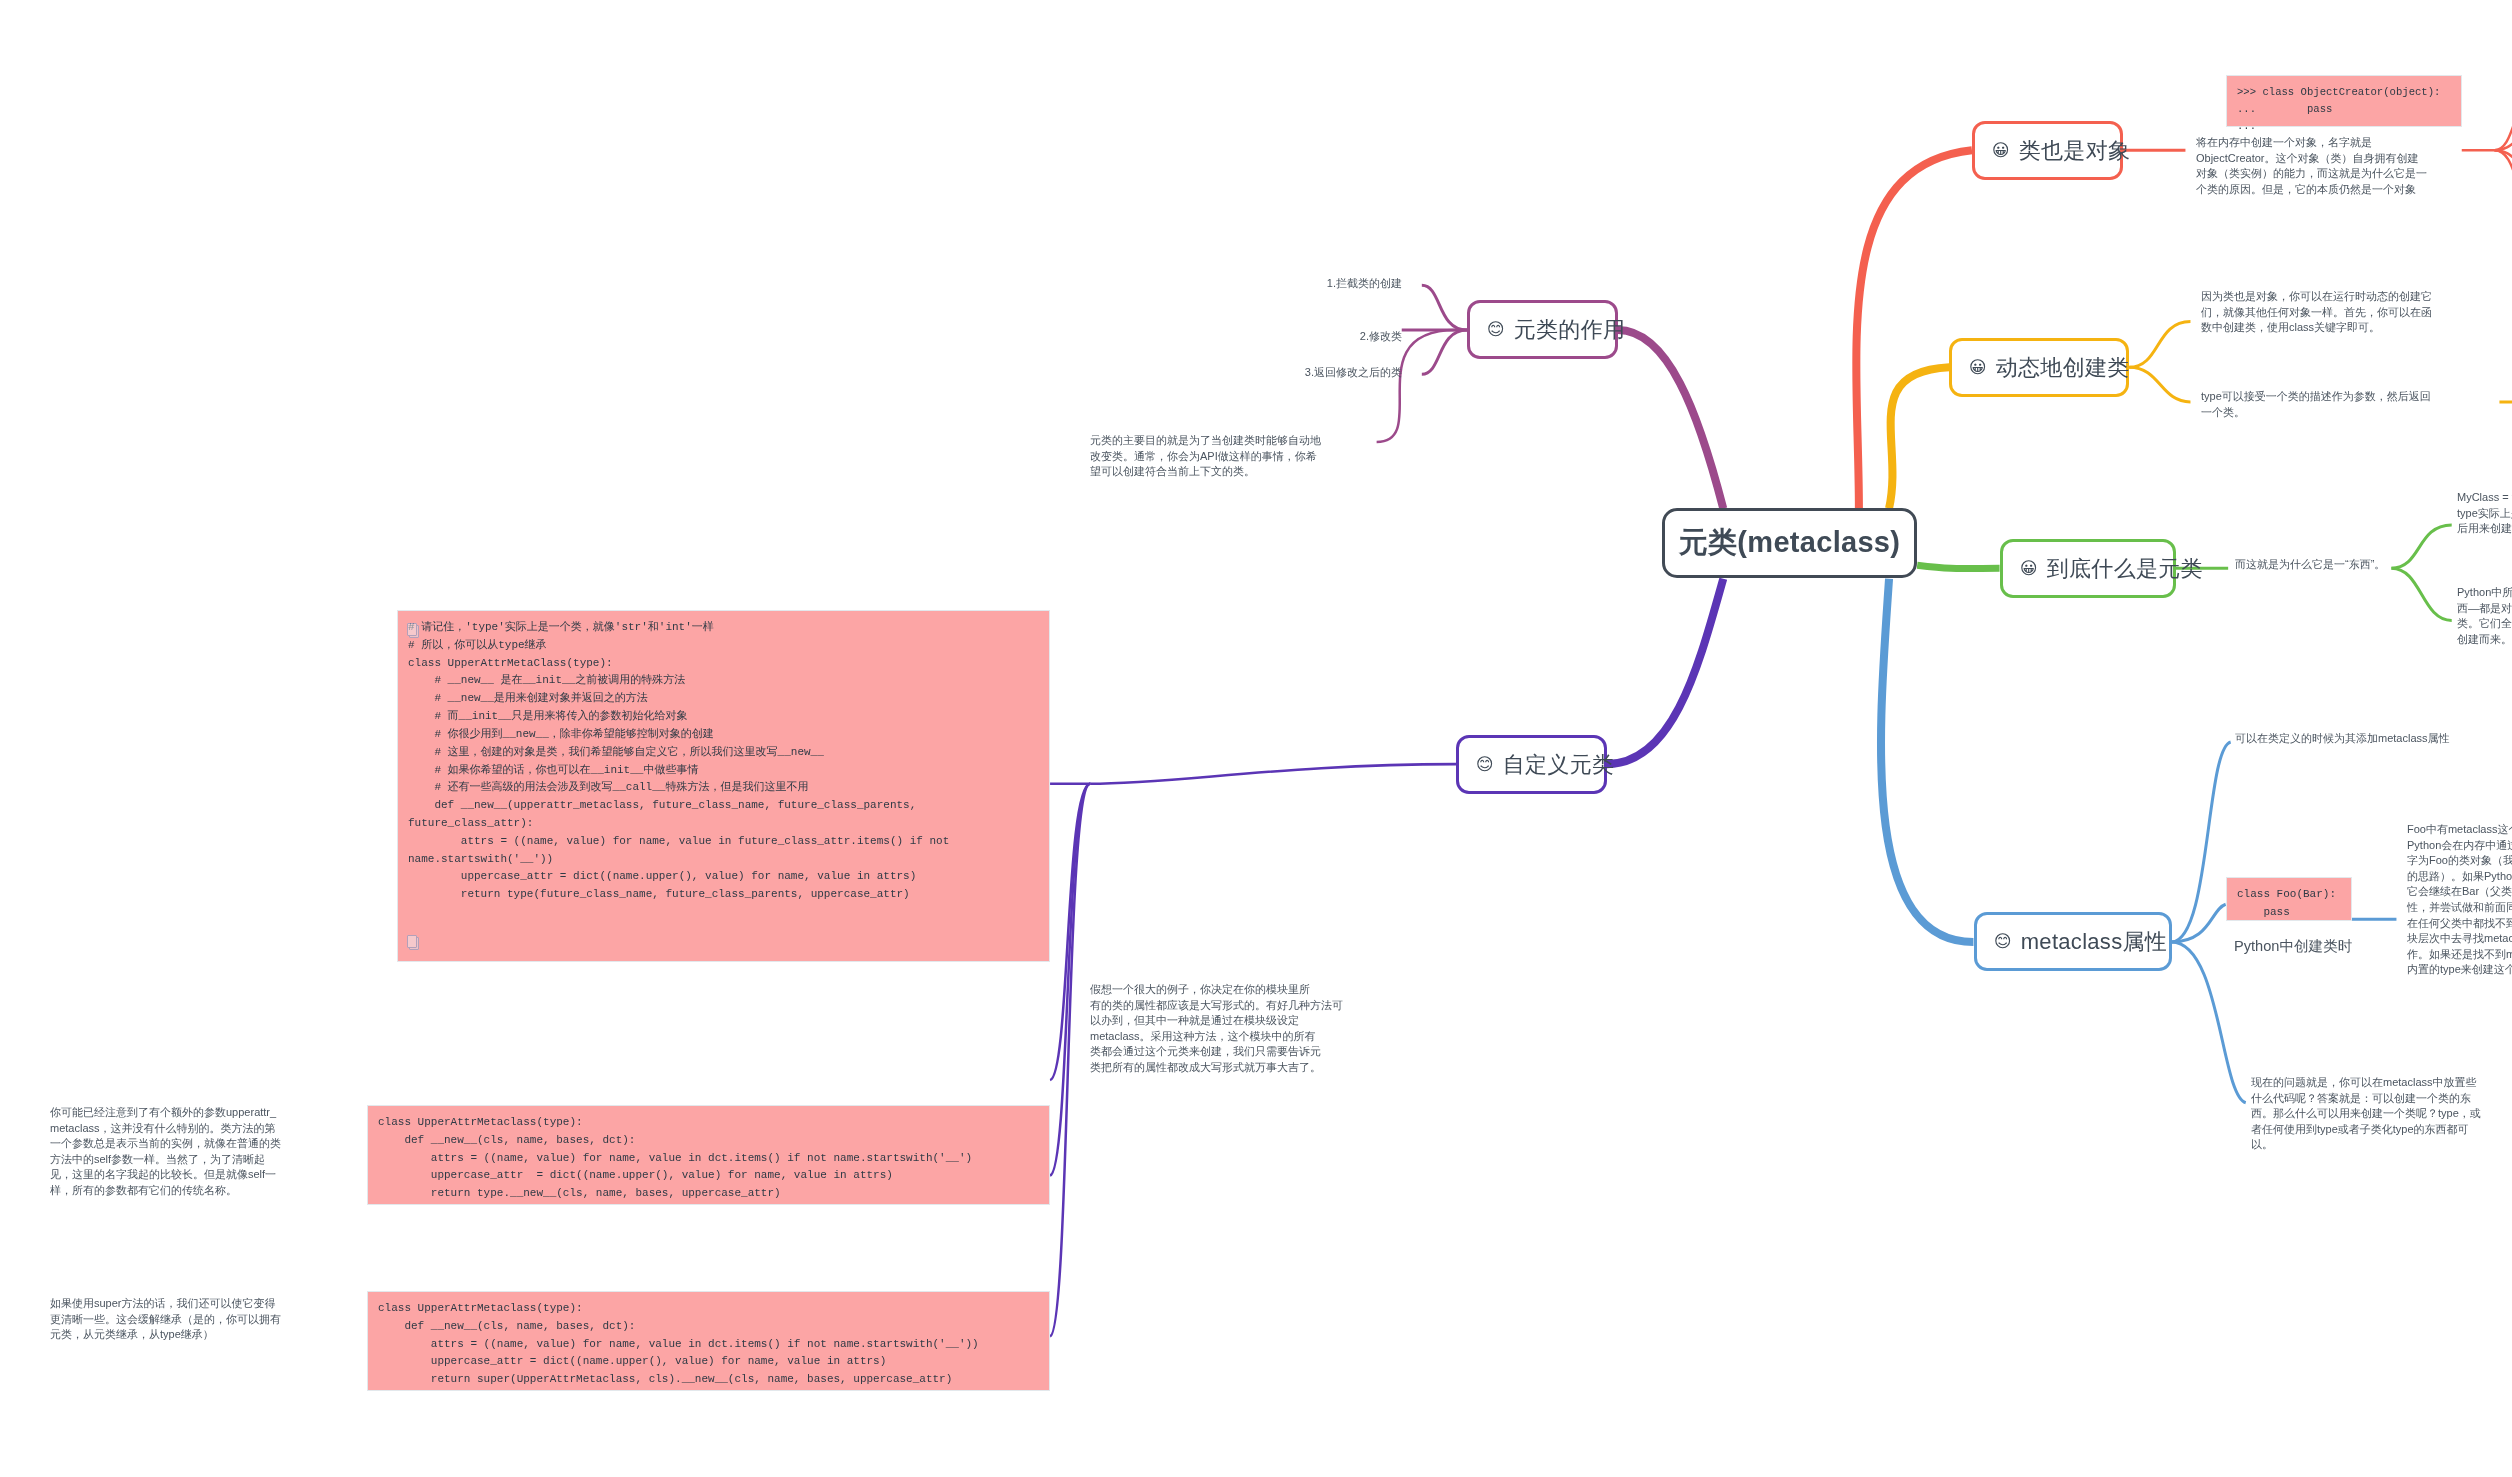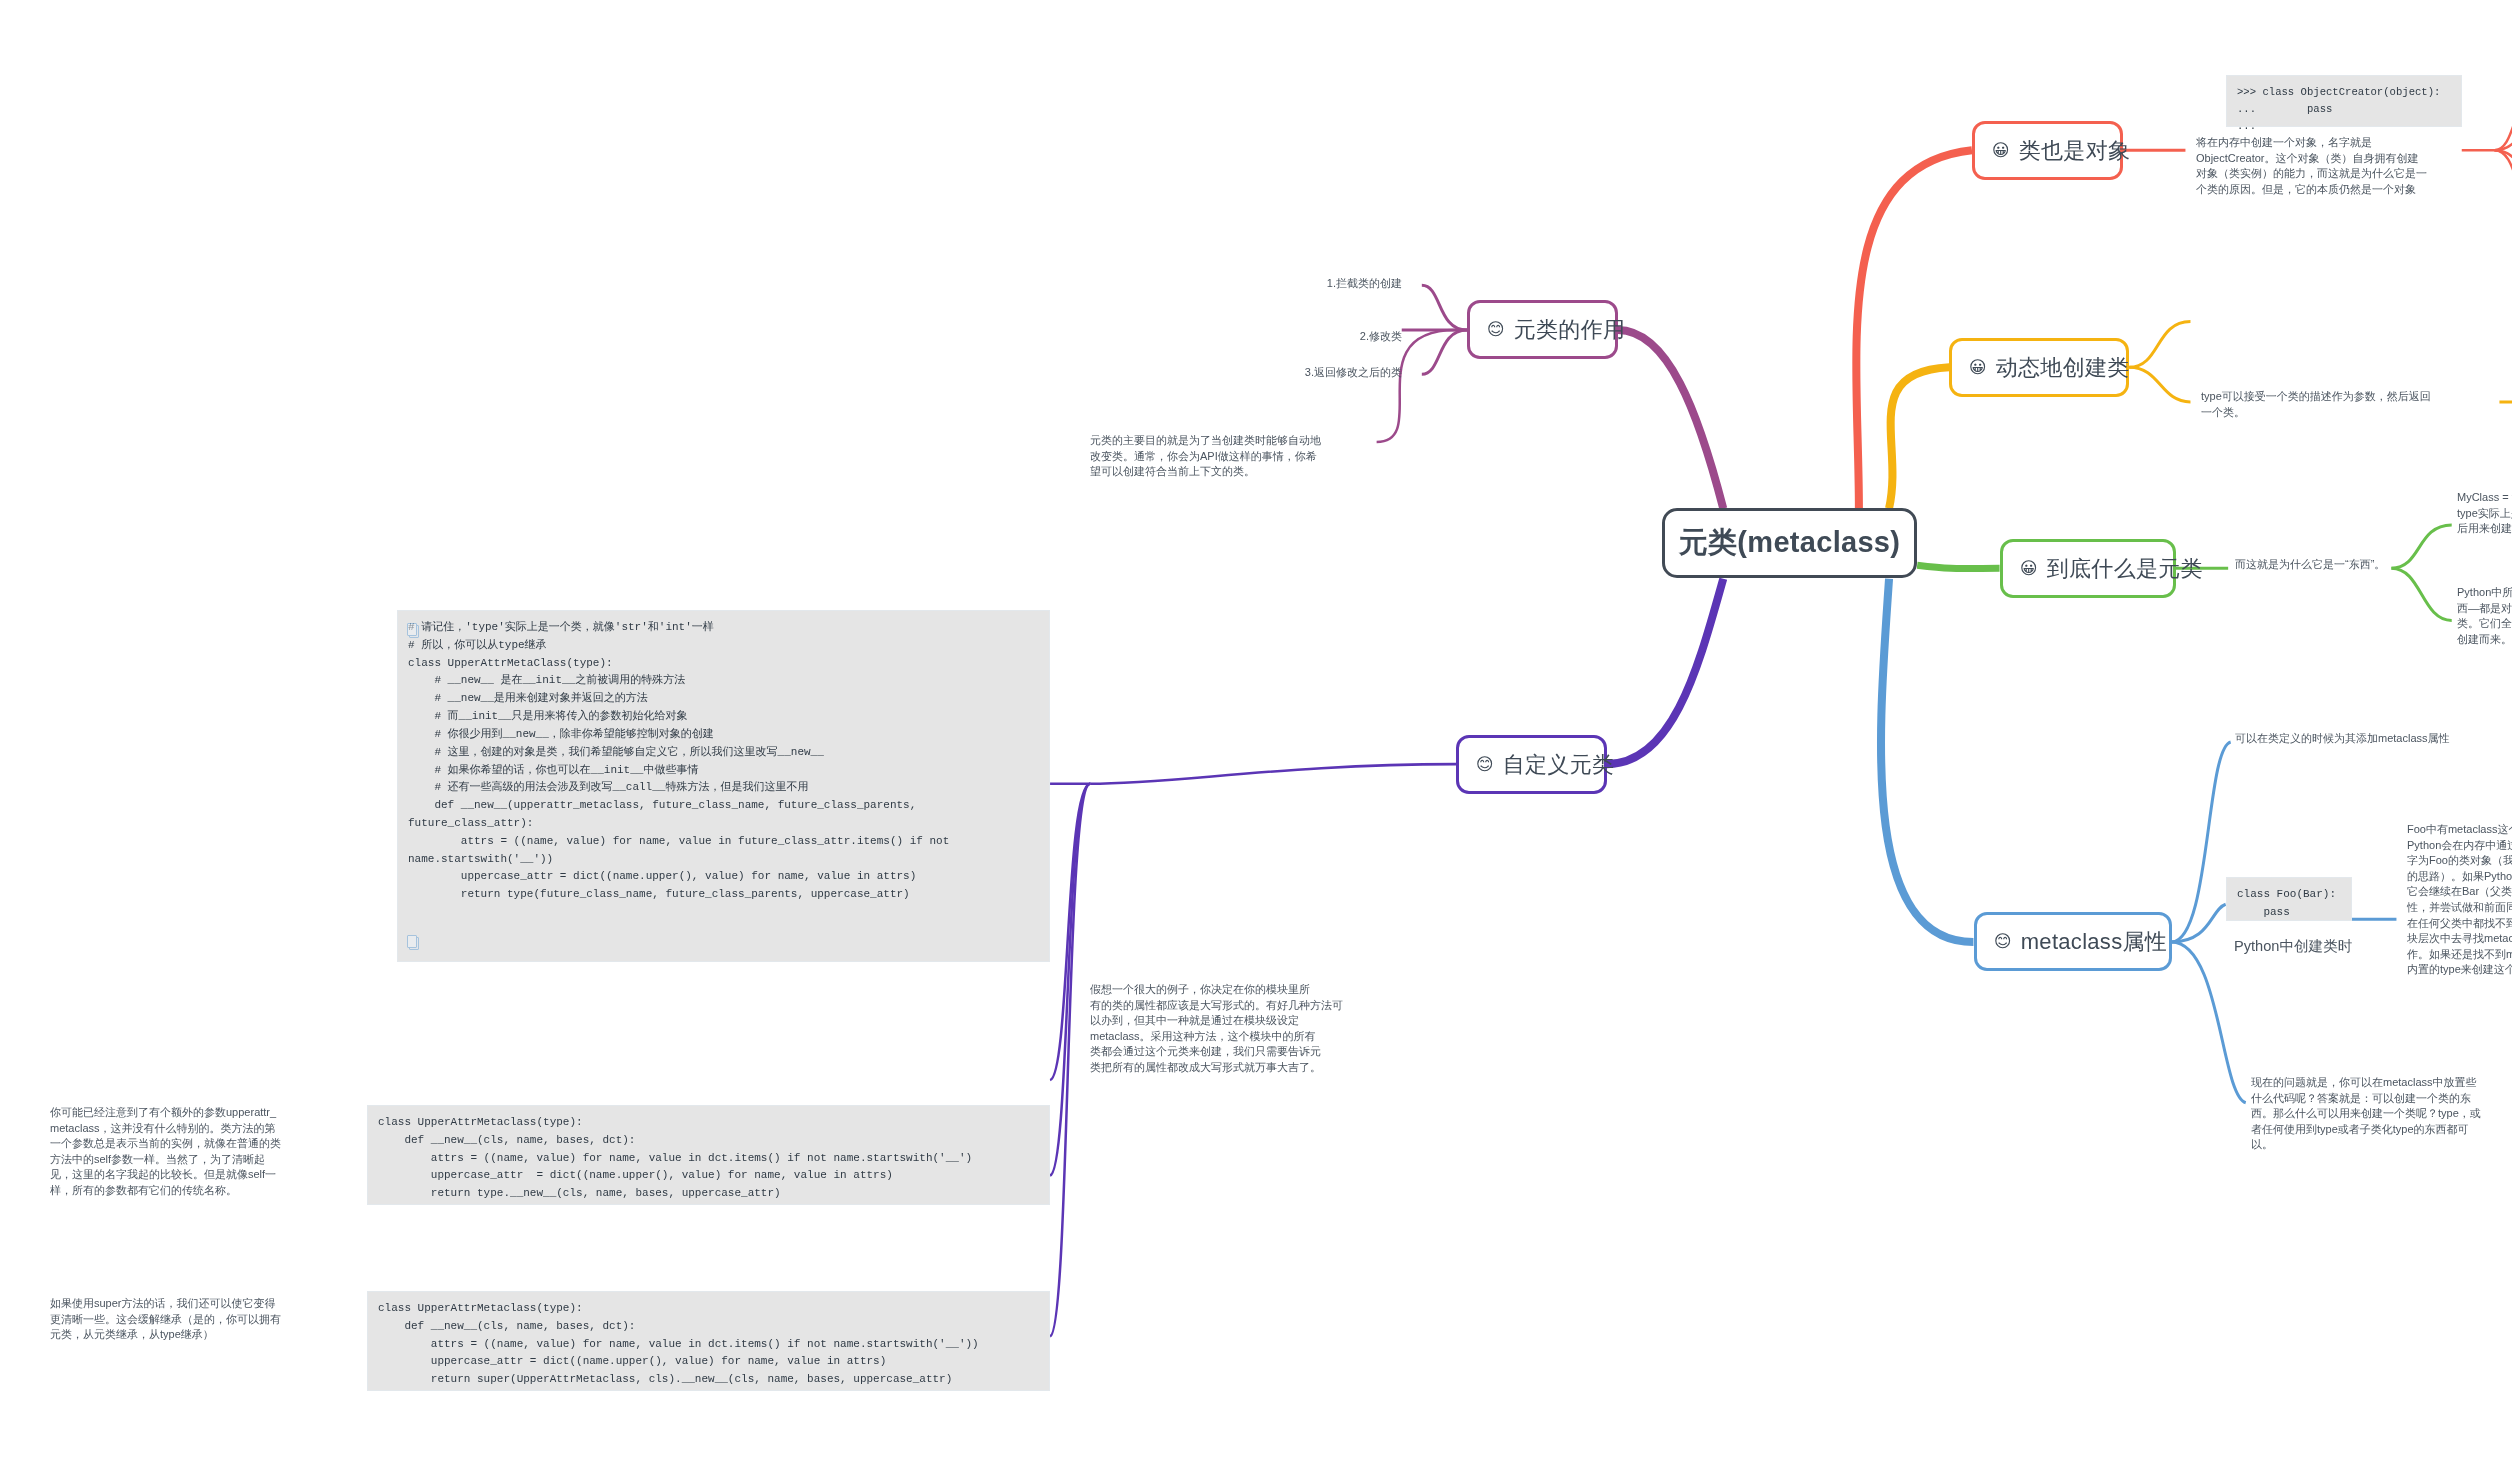--- a/index.html
+++ b/index.html
@@ -42,21 +42,21 @@
   #n-role       {left:1467px;top:300px;  width:151px;height:59px;padding-left:17px;}
   #n-custom     {left:1456px;top:735px; width:151px;height:59px;padding-left:17px;}
 
   
   .txt{position:absolute;font-size:11px;line-height:1.42;color:#4a545f;white-space:pre-wrap;}
   .txt.sm{font-size:14.6px;margin-left:8px;}
   .txt.r{text-align:right;}
 
   
   .code{
-    position:absolute;background:#e5e5e5;border:0.5px solid #e3e8ec;
+    position:absolute;background:#fca5a5;border:0.5px solid #e3e8ec;
     font-family:"Liberation Mono","DejaVu Sans Mono",monospace;
     font-size:11px;line-height:1.62;color:#2f3a45;white-space:pre-wrap;
     box-sizing:border-box;padding:8px 10px;
   }
   .code.repl{font-size:10.6px;}
   .copy{position:absolute;width:13px;height:15px;opacity:.45;}
   .copy::before{content:"";position:absolute;left:2px;top:2px;width:8px;height:11px;
      border:1.5px solid #5b9bd5;border-radius:1px;background:#dfe9f4;}
   .copy::after{content:"";position:absolute;left:0;top:0;width:8px;height:11px;
      border:1.5px solid #5b9bd5;border-radius:1px;background:#f0f6fc;}
@@ -150,20 +150,23 @@
 
   <div class="code repl" style="left:2226px;top:75px;width:236px;height:52px;">&gt;&gt;&gt; class ObjectCreator(object):
 ...        pass
 ...</div>
 
   <div class="txt" style="left:2196px;top:135px;width:261px;">将在内存中创建一个对象，名字就是
 ObjectCreator。这个对象（类）自身拥有创建
 对象（类实例）的能力，而这就是为什么它是一
 个类的原因。但是，它的本质仍然是一个对象</div>
 
+  <div class="txt" style="left:2201px;top:289px;width:281px;">因为类也是对象，你可以在运行时动态的创建它
+们，就像其他任何对象一样。首先，你可以在函
+数中创建类，使用class关键字即可。</div>
 
   <div class="txt" style="left:2201px;top:389px;width:281px;">type可以接受一个类的描述作为参数，然后返回
 一个类。</div>
 
   <div class="txt" style="left:2235px;top:557px;">而这就是为什么它是一“东西”。</div>
 
   <div class="txt" style="left:2457px;top:490px;width:291px;">MyClass = type('MyClass', (), {})这是因为函数
 type实际上是一个元类。type就是Python在背
 后用来创建所有类的元类。</div>
 

